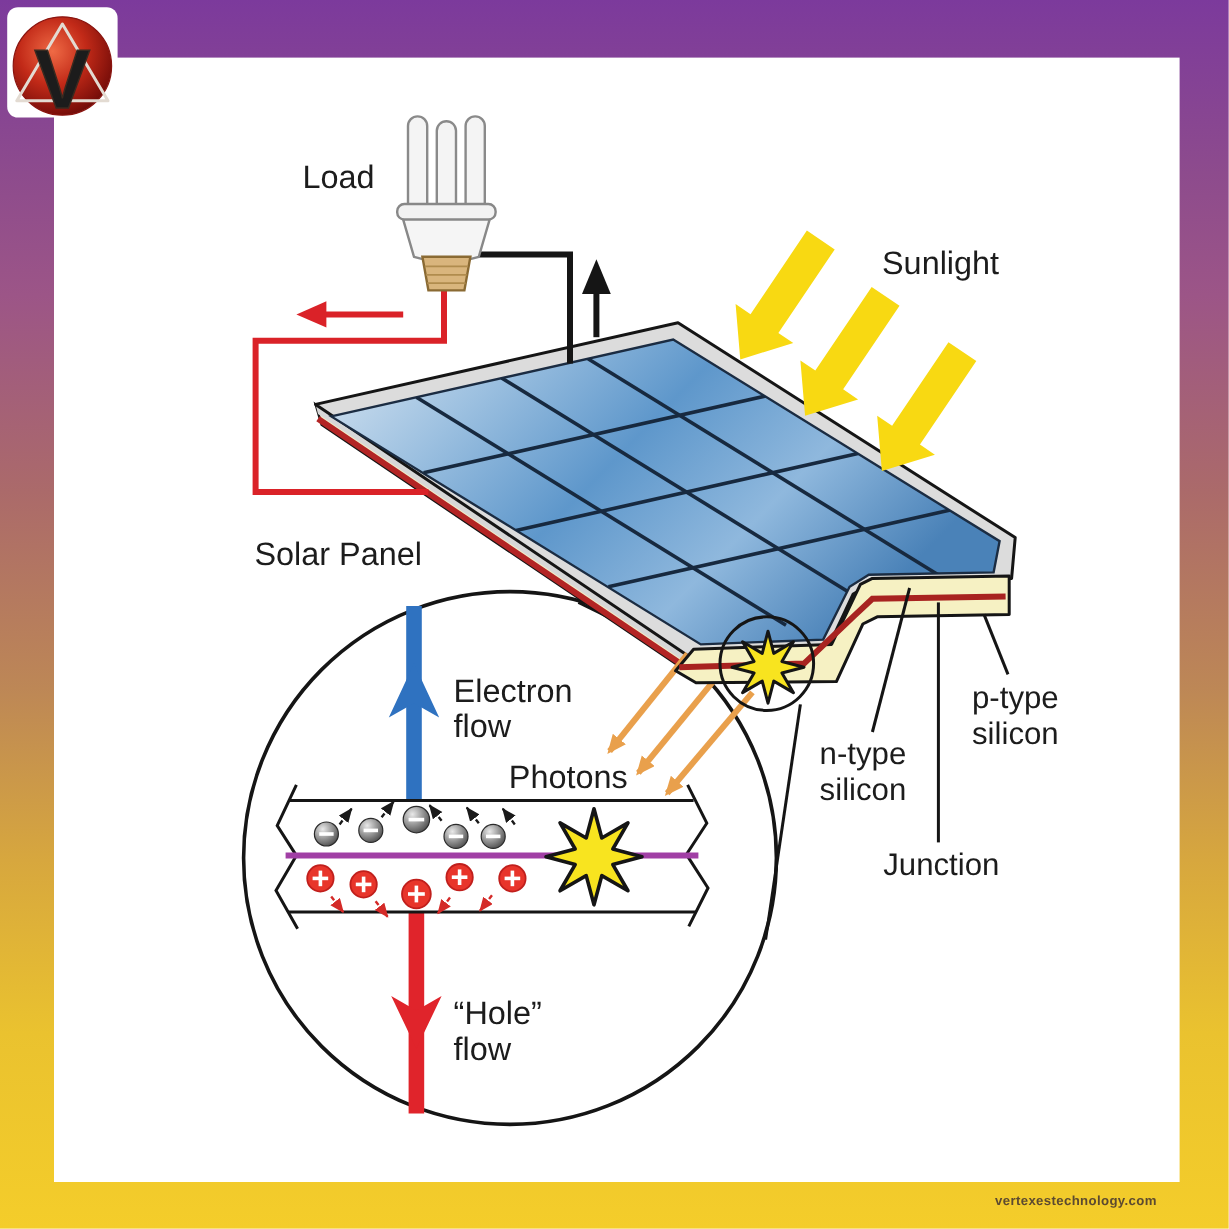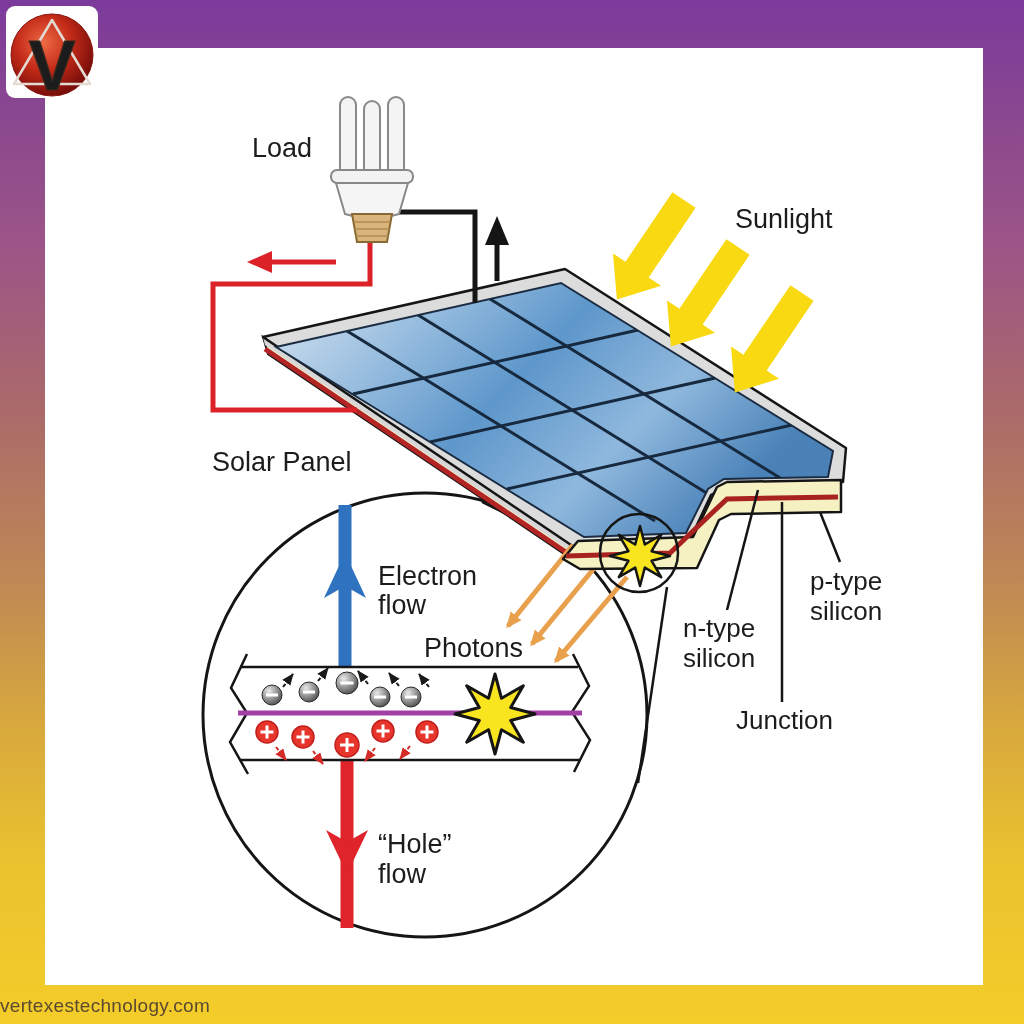--- a/index.html
+++ b/index.html
@@ -9,22 +9,22 @@
                #bd8756 56%,#d7a73e 70%,#eac22f 84%,#f4cd2a 100%);
     font-family:"Liberation Sans","DejaVu Sans",sans-serif;
   }
   .canvas{position:absolute;left:45px;top:48px;width:938px;height:937px;background:#ffffff;}
   .diagram-svg{position:absolute;left:0;top:0;width:1024px;height:1024px;}
   .logo-box{
     position:absolute;left:6px;top:6px;width:92px;height:92px;background:#ffffff;
     border-radius:9px;display:flex;align-items:center;justify-content:center;
   }
   .footer{
-    position:absolute;top:995px;left:0;width:964px;text-align:left;
-    color:#5c4a30;font-size:19px;font-weight:400;letter-spacing:.3px;
+    position:absolute;top:995px;left:0;width:964px;text-align:right;
+    color:#5c4a30;font-size:11px;font-weight:700;letter-spacing:.3px;
   }
   text{font-family:"Liberation Sans","DejaVu Sans",sans-serif;fill:#1c1c1c;}
   .lbl{font-size:27px;}
   .lbl-sm{font-size:26px;}
 </style>
 </head>
 <body>
 
 <div class="frame">
   <div class="canvas"></div>

